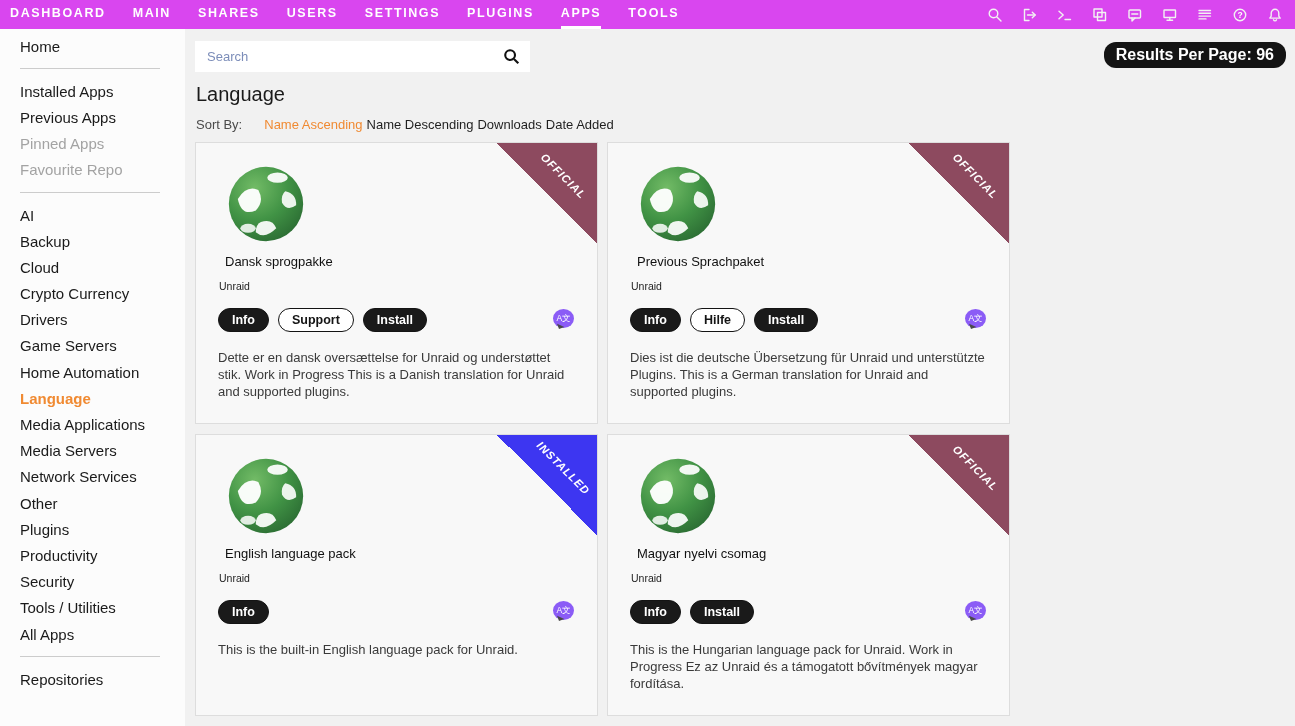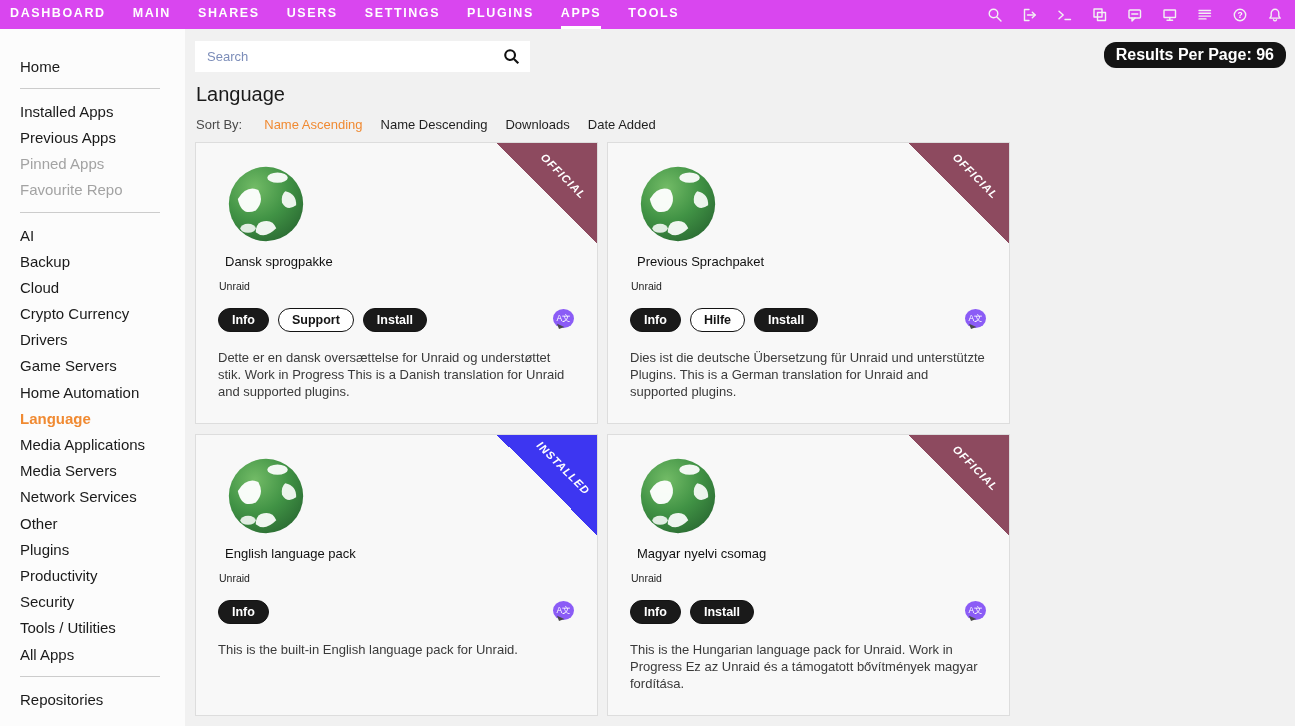--- a/index.html
+++ b/index.html
@@ -20,21 +20,21 @@
     line-height:26px;border-bottom:3px solid transparent;box-sizing:border-box;cursor:pointer;
     font-family:"Liberation Sans",sans-serif;
   }
   .nav-item.active{border-bottom-color:#fff;}
   .nav-icons{display:flex;gap:19px;align-items:center;}
   .nav-icon{width:16px;height:16px;display:inline-flex;cursor:pointer;}
   .nav-icon svg{width:16px;height:16px;}
   
   .sidebar{
     position:absolute;top:29px;left:0;width:185px;height:697px;background:#fcfcfc;
-    box-sizing:border-box;padding:24px 0 0 20px;
+    box-sizing:border-box;padding:4px 0 0 20px;
   }
   .side-item{font-size:15px;color:#1a1a1a;padding:4.6px 0;cursor:pointer;white-space:nowrap;}
   .side-item.muted{color:#a3a3a3;}
   .side-item.active{color:#f08a32;font-weight:700;}
   .side-divider{border-top:1px solid #ccc;width:140px;margin:9px 0;}
   
   .content{position:absolute;left:195px;top:29px;width:1100px;height:697px;}
   .searchbox{
     position:absolute;left:0;top:12px;width:335px;height:31px;background:#fff;
     display:flex;align-items:center;box-sizing:border-box;padding:0 10px;
@@ -205,21 +205,21 @@
       <circle cx="6.7" cy="6.7" r="4.6"></circle>
       <line x1="10.3" y1="10.3" x2="14.4" y2="14.4"></line>
     </svg>
   </div>
   <div class="results-pill">Results Per Page: 96</div>
 
   <h1 class="page-title">Language</h1>
 
   <div class="sort-row">
     <span class="sort-label">Sort By:</span>
-    <span id="sort-options" style="display:flex;gap:18px;align-items:center;">
+    <span id="sort-options" style="display:flex;gap:4px;align-items:center;">
         <span class="sort-option active">Name Ascending</span>
         <span class="sort-option">Name Descending</span>
         <span class="sort-option">Downloads</span>
         <span class="sort-option">Date Added</span>
       </span>
   </div>
 
   <div class="cards" id="cards">
       <div class="card">
         <div class="ribbon" style="background: linear-gradient(45deg, transparent 50%, rgb(141, 74, 95) 50%);">

